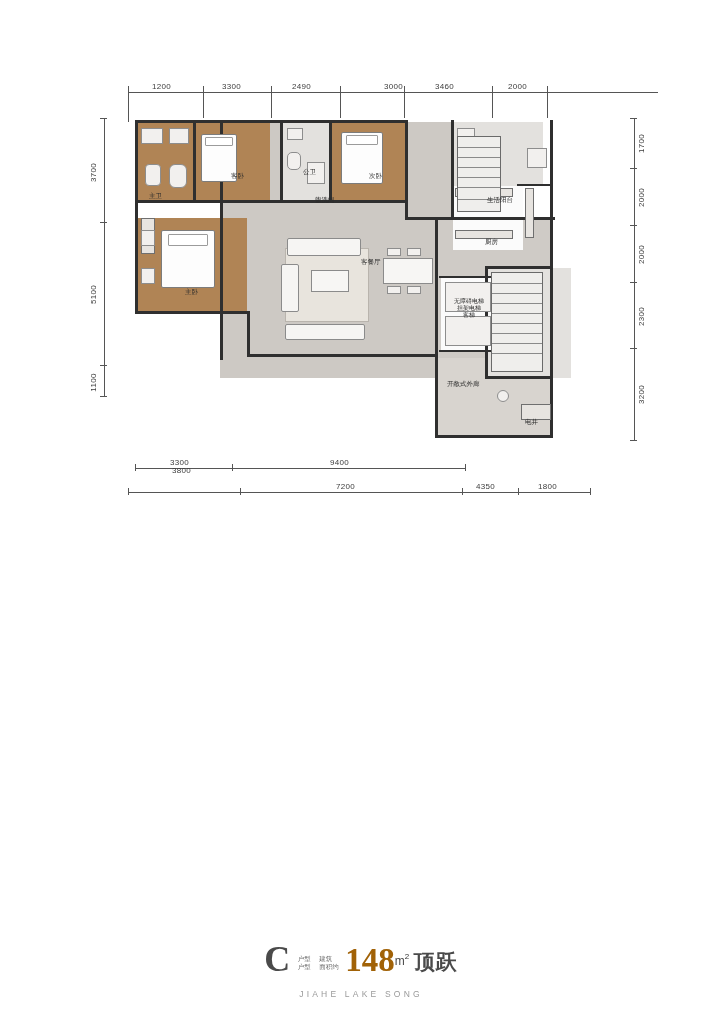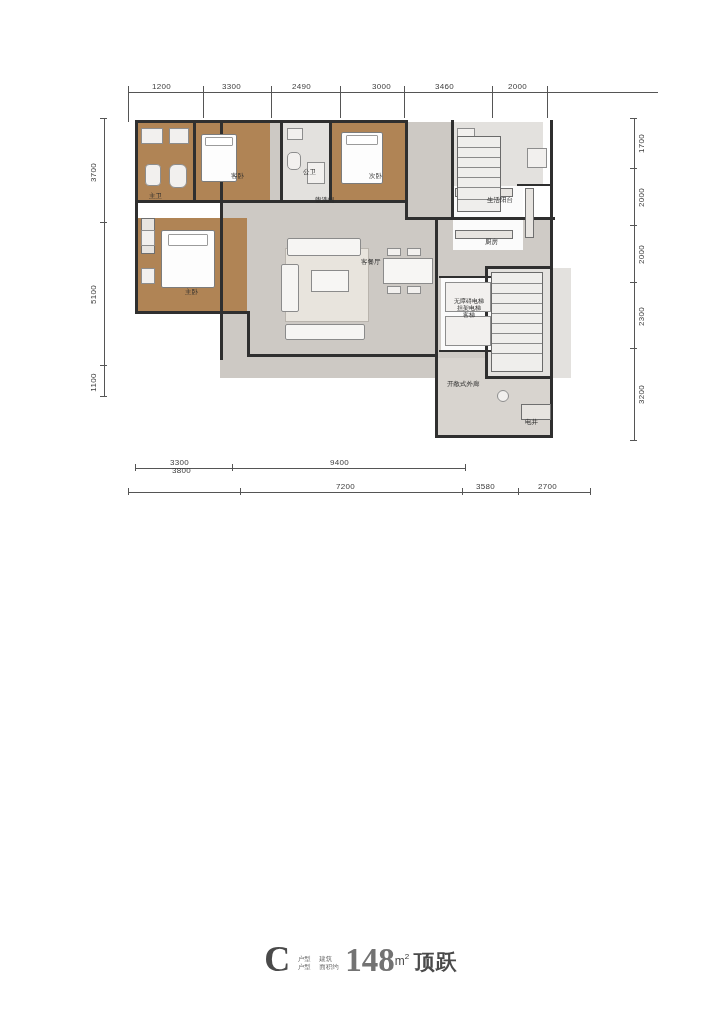--- a/index.html
+++ b/index.html
@@ -36,21 +36,21 @@
   .sofa{position:absolute;box-sizing:border-box;border:1px solid #8b8b8b;background:#f6f5f3;border-radius:2px;}
   .rug{position:absolute;box-sizing:border-box;border:1px solid #b9b4ad;background:#e8e4dd;}
   .tbl{position:absolute;box-sizing:border-box;border:1px solid #8b8b8b;background:#f7f6f4;}
   .stair{position:absolute;box-sizing:border-box;border:1px solid #6a6a6a;background:#efeeec;}
   .stair i{position:absolute;left:0;right:0;height:1px;background:#8a8a8a;}
 
   
   .footer{position:absolute;left:0;right:0;top:938px;text-align:center;}
   .f-c{font-size:36px;font-weight:bold;color:#4a4a4a;letter-spacing:1px;vertical-align:-4px;font-family:"Liberation Serif",serif;}
   .f-small{display:inline-block;font-size:6.5px;color:#6a6a6a;line-height:1.25;text-align:left;vertical-align:-2px;margin:0 2px;}
-  .f-num{font-size:33px;font-weight:bold;color:#737373;font-family:"Liberation Serif",serif;vertical-align:-4px;}
+  .f-num{font-size:33px;font-weight:bold;color:#a16207;font-family:"Liberation Serif",serif;vertical-align:-4px;}
   .f-m2{font-size:12px;color:#4a4a4a;vertical-align:2px;}
   .f-sup{font-size:8px;vertical-align:8px;}
   .f-cn{font-size:21px;color:#4a4a4a;font-weight:bold;vertical-align:-2px;letter-spacing:1px;}
   .f-en{margin-top:9px;font-size:8.5px;color:#9a9a9a;letter-spacing:3.2px;}
 </style>
 </head>
 <body>
 
 <div class="sheet">
 
@@ -60,21 +60,21 @@
     <div class="tick" style="left:128px;top:86px;"></div>
     <div class="tick" style="left:203px;top:86px;"></div>
     <div class="tick" style="left:271px;top:86px;"></div>
     <div class="tick" style="left:340px;top:86px;"></div>
     <div class="tick" style="left:404px;top:86px;"></div>
     <div class="tick" style="left:492px;top:86px;"></div>
     <div class="tick" style="left:547px;top:86px;"></div>
     <div class="dimtxt" style="left:152px;top:82px;">1200</div>
     <div class="dimtxt" style="left:222px;top:82px;">3300</div>
     <div class="dimtxt" style="left:292px;top:82px;">2490</div>
-    <div class="dimtxt" style="left:340px;top:82px;padding-left:32px;">3000</div>
+    <div class="dimtxt" style="left:352px;top:82px;padding-left:32px;">3000</div>
     <div class="dimtxt" style="left:435px;top:82px;">3460</div>
     <div class="dimtxt" style="left:508px;top:82px;">2000</div>
 
     <div class="dimline v1px" style="left:128px;top:92px;height:30px;"></div>
     <div class="dimline v1px" style="left:203px;top:92px;height:26px;"></div>
     <div class="dimline v1px" style="left:271px;top:92px;height:26px;"></div>
     <div class="dimline v1px" style="left:340px;top:92px;height:26px;"></div>
     <div class="dimline v1px" style="left:404px;top:92px;height:26px;"></div>
     <div class="dimline v1px" style="left:492px;top:92px;height:26px;"></div>
     <div class="dimline v1px" style="left:547px;top:92px;height:26px;"></div>
@@ -231,22 +231,22 @@
     <div class="dimtxt" style="left:330px;top:458px;">9400</div>
 
     <div class="dimline h1px" style="left:128px;top:492px;width:462px;"></div>
     <div class="tick" style="left:128px;top:488px;"></div>
     <div class="tick" style="left:240px;top:488px;"></div>
     <div class="tick" style="left:462px;top:488px;"></div>
     <div class="tick" style="left:518px;top:488px;"></div>
     <div class="tick" style="left:590px;top:488px;"></div>
     <div class="dimtxt" style="left:172px;top:466px;">3800</div>
     <div class="dimtxt" style="left:336px;top:482px;">7200</div>
-    <div class="dimtxt" style="left:476px;top:482px;">3580</div>
-    <div class="dimtxt" style="left:538px;top:482px;">2700</div>
+    <div class="dimtxt" style="left:476px;top:482px;">4350</div>
+    <div class="dimtxt" style="left:538px;top:482px;">1800</div>
   </div>
 
   <div class="abs" style="left:0;top:520px;width:722px;height:410px;">
 
     
     
     
     
     
     
@@ -317,15 +317,16 @@
   <div class="footer">
     <span class="f-c">C</span>
     <span class="f-small">
       <span>户型</span><br><span>户型</span>
     </span>
     <span class="f-small">
       <span>建筑</span><br><span>面积约</span>
     </span>
     <span class="f-num">148</span><span class="f-m2">m</span><span class="f-sup">2</span>
     <span class="f-cn">顶跃</span>
+    <div class="f-en">JIAHE LAKE SONG</div>
   </div>
 
 </div>
 
 </body></html>

